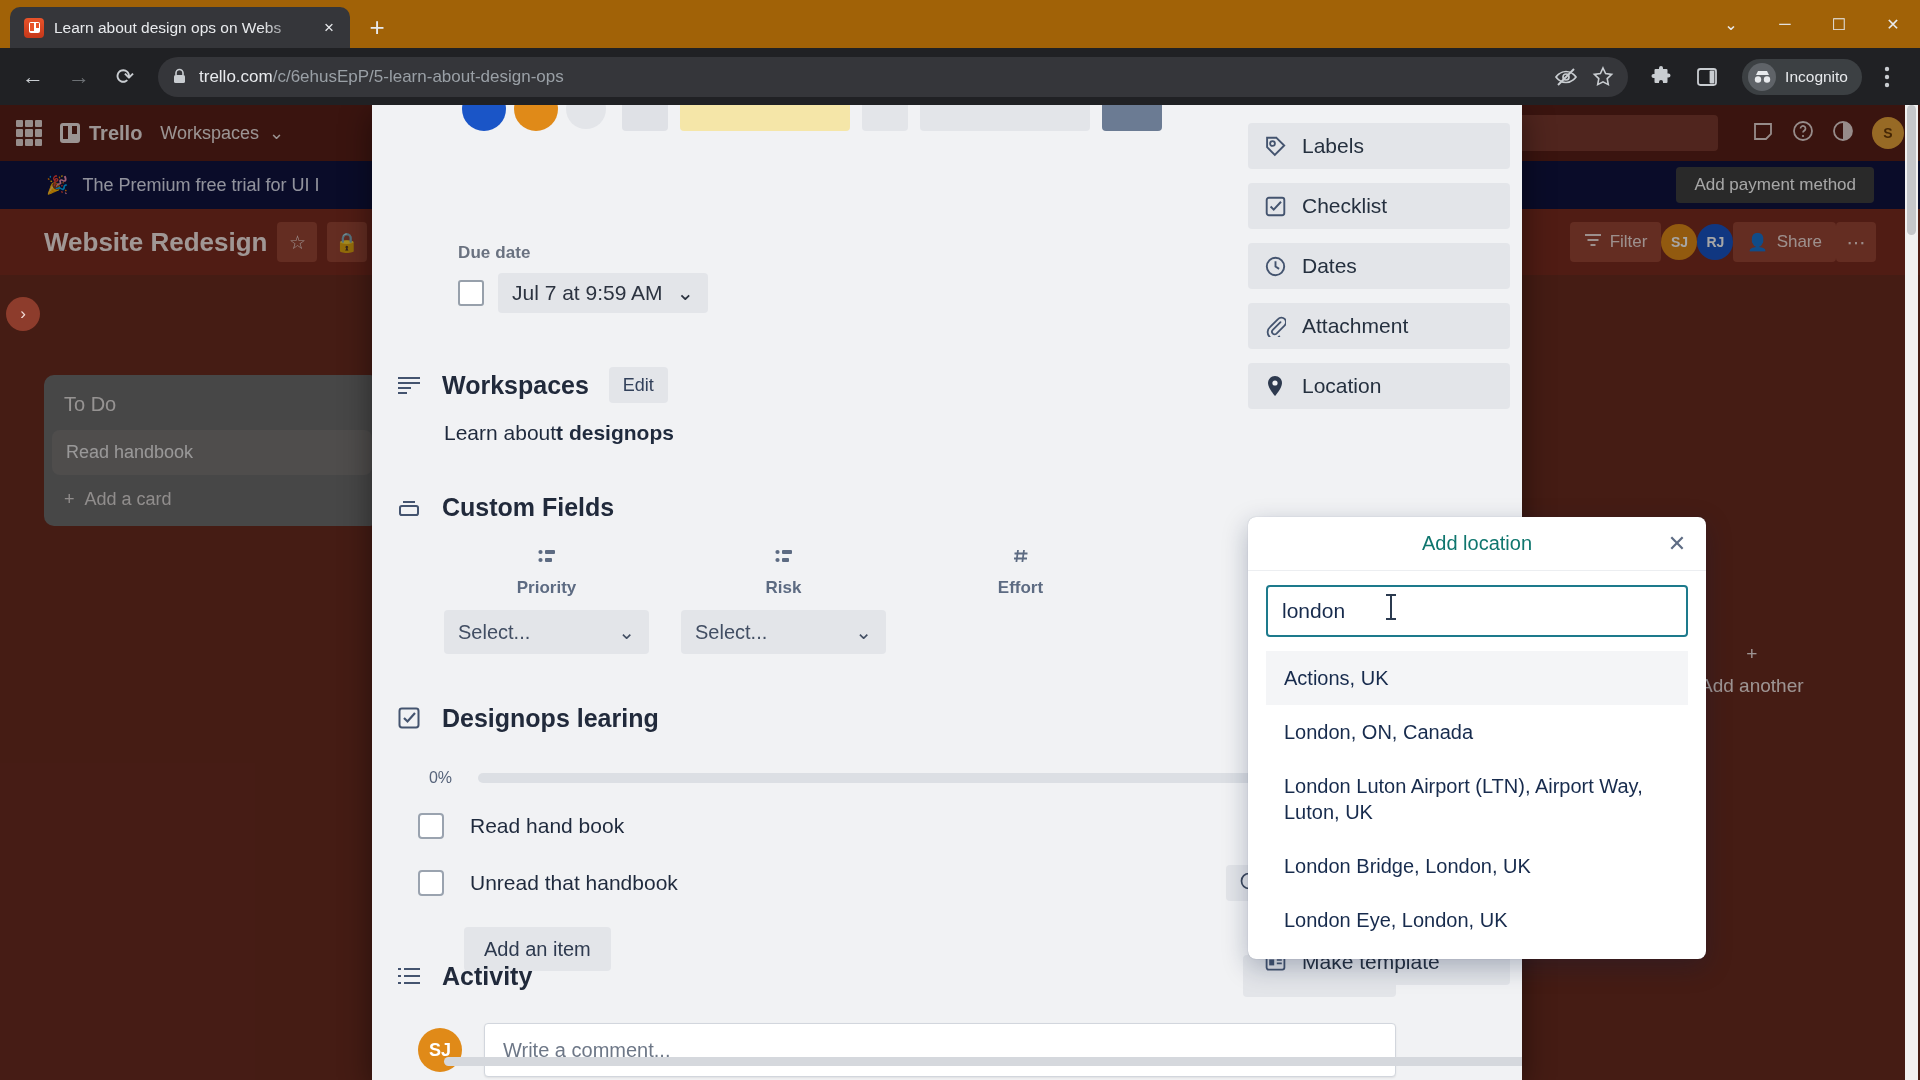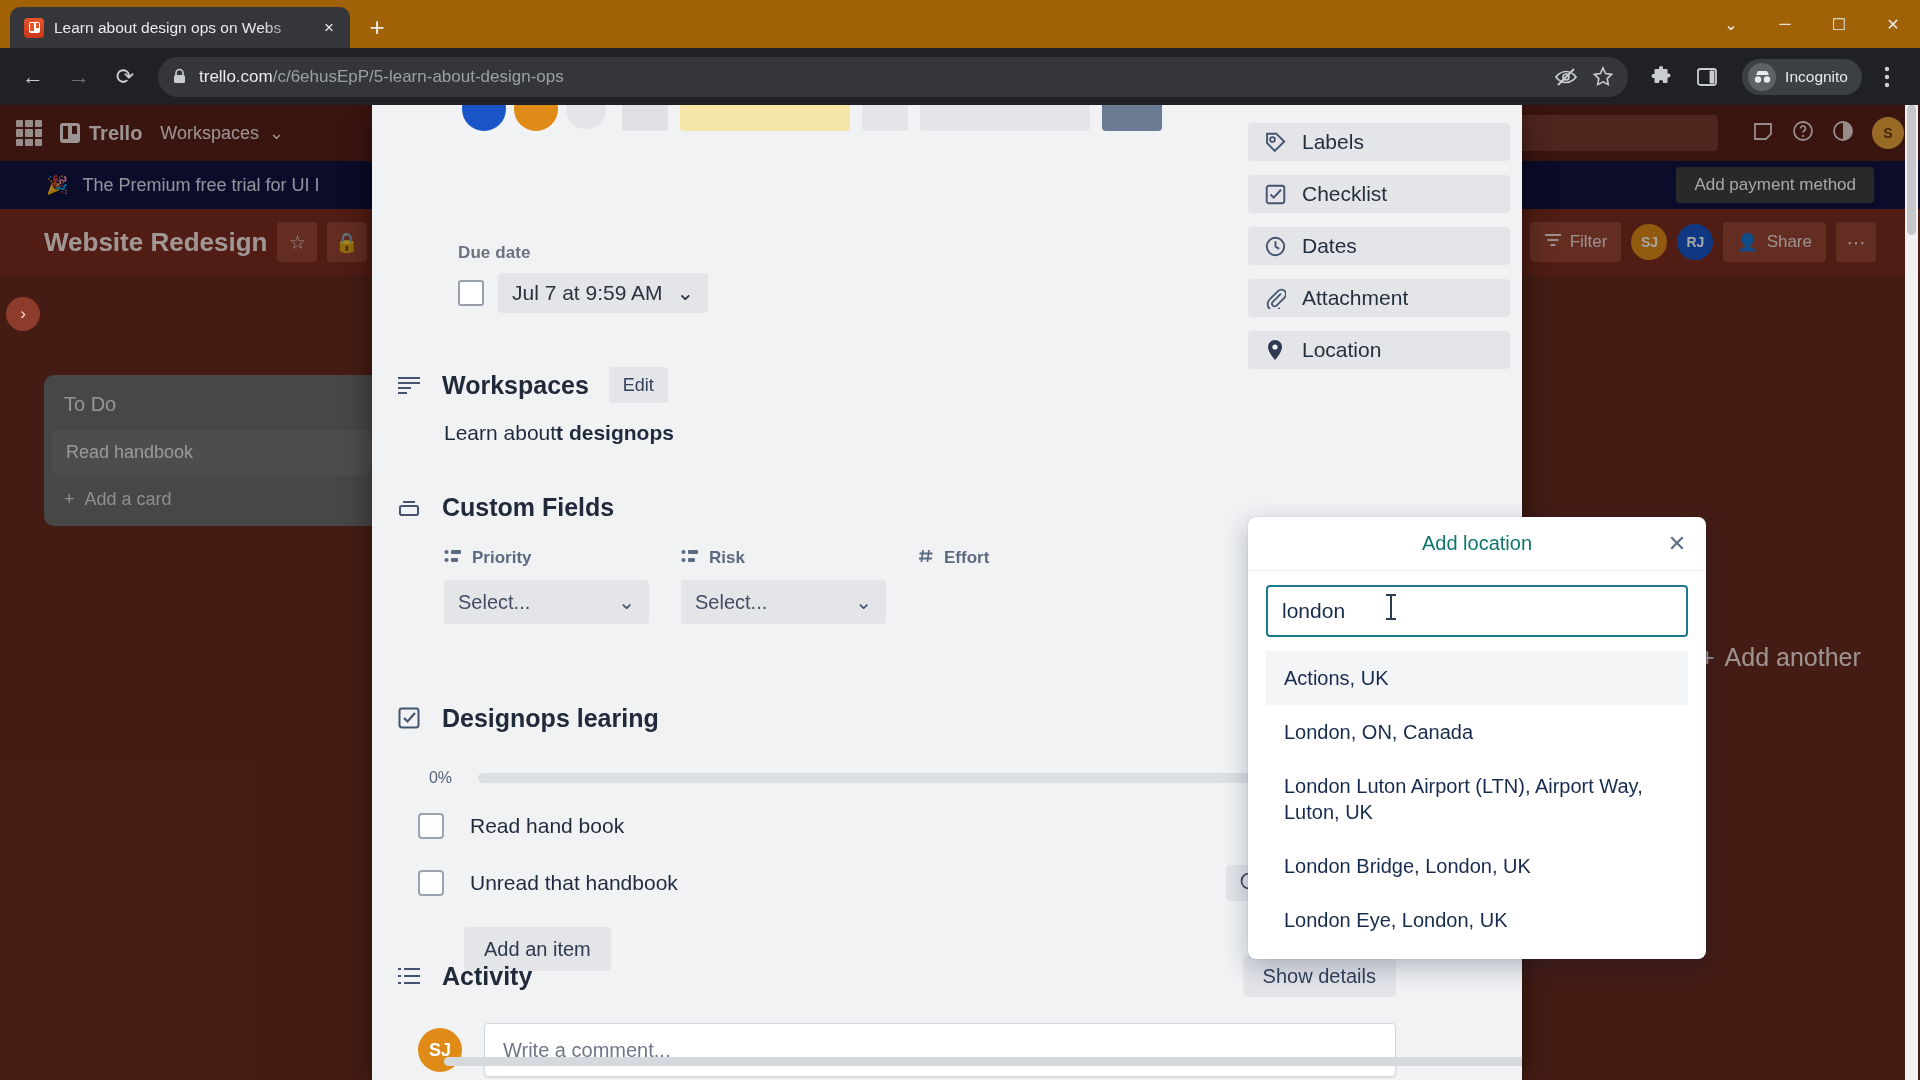--- a/index.html
+++ b/index.html
@@ -69,30 +69,30 @@
   .topicons{display:flex;align-items:center;gap:18px;margin-left:16px;color:#e8d8d5;}
   .topav{width:32px;height:32px;border-radius:50%;background:#e9a33a;color:#6b3d09;display:flex;align-items:center;justify-content:center;font-size:14px;font-weight:700;}
 
   .banner{height:48px;background:#101340;display:flex;align-items:center;gap:14px;padding:0 46px;color:#dfe1f0;font-size:18px;}
   .banner-btn{margin-left:auto;background:#404040;color:#fff;border-radius:4px;height:36px;display:flex;align-items:center;padding:0 18px;font-size:17px;}
   .collapse-chip{position:absolute;left:6px;top:192px;width:34px;height:34px;border-radius:50%;background:#8d3c2c;color:#f3dcd8;display:flex;align-items:center;justify-content:center;font-size:17px;z-index:3;}
 
   .boardhdr{height:66px;background:#7b2c1f;display:flex;align-items:center;gap:10px;padding:0 44px;}
   .boardhdr .title{color:#f6e8e5;font-size:26px;font-weight:700;}
   .sq-btn{width:40px;height:40px;border-radius:4px;background:#9a4535;display:flex;align-items:center;justify-content:center;color:#f0d9d4;font-size:19px;}
-  .hdr-right{margin-left:auto;display:flex;align-items:center;gap:10px;padding-left:38px;}
+  .hdr-right{margin-left:auto;display:flex;align-items:center;padding-left:38px;}
   .pill-btn{height:40px;border-radius:4px;background:#9a4535;color:#f2ded9;display:flex;align-items:center;gap:8px;padding:0 14px;font-size:17px;}
   .av-s{width:36px;height:36px;border-radius:50%;display:flex;align-items:center;justify-content:center;color:#fff;font-size:14px;font-weight:700;}
 
   .boardcanvas{position:absolute;left:0;top:170px;right:0;bottom:0;}
   .list{position:absolute;left:44px;top:100px;width:336px;background:#6e6e6e;border-radius:10px;padding:8px;}
   .list-title{color:#e6e2e1;font-size:20px;padding:10px 12px 14px;}
   .list-card{background:#7a7776;border-radius:8px;padding:12px 14px;color:#eceaea;font-size:18px;}
   .list-add{display:flex;align-items:center;gap:10px;color:#ded9d8;font-size:18px;padding:14px 12px 8px;}
-  .another-btn{position:absolute;left:1700px;top:368px;display:flex;align-items:center;gap:10px;color:#f2e4e1;font-size:25px;}
+  .another-btn{position:absolute;left:1700px;top:368px;display:flex;align-items:center;gap:10px;color:#f2e4e1;font-size:19px;flex-direction:column;}
   .list-dots{position:absolute;left:1660px;top:355px;color:#e9d7d3;font-size:22px;}
 
   
   .cardmodal{
     position:absolute;left:372px;top:0;width:1150px;height:975px;background:#f1f2f4;overflow:hidden;
     box-shadow:0 8px 30px rgba(0,0,0,.45);
   }
   .cm-inner{position:relative;width:100%;height:100%;}
   .avrow{position:absolute;left:90px;top:-18px;display:flex;gap:8px;align-items:center;}
   .avrow .a{width:44px;height:44px;border-radius:50%;}
@@ -107,21 +107,21 @@
 
   .seciconrow{display:flex;align-items:center;gap:20px;}
   .secicon{width:26px;height:26px;color:#44546f;flex:0 0 auto;display:flex;align-items:center;justify-content:center;}
   .sectitle{font-size:25px;font-weight:700;color:#212a3b;}
   .ghostbtn{background:#e3e5e9;border-radius:4px;height:36px;display:flex;align-items:center;padding:0 14px;color:#32405a;font-size:18px;}
   .desc-text{color:#1f2a3d;font-size:21px;margin-top:18px;margin-left:48px;}
   .desc-text b{font-weight:700;}
 
   .cf-grid{display:flex;gap:32px;margin-top:26px;margin-left:48px;}
   .cf-col{width:205px;}
-  .cf-head{display:flex;align-items:center;gap:10px;color:#5d6b82;font-size:17px;font-weight:700;}
+  .cf-head{display:flex;align-items:center;gap:10px;color:#5d6b82;font-size:17px;font-weight:700;flex-direction:column;}
   .cf-select{margin-top:12px;height:44px;background:#e3e5e9;border-radius:4px;display:flex;align-items:center;padding:0 14px;color:#424e63;font-size:20px;}
   .cf-select .cv{flex:1;}
 
   .progressrow{display:flex;align-items:center;gap:26px;margin-top:30px;margin-left:22px;}
   .pct{color:#56637a;font-size:16px;width:34px;text-align:right;}
   .track{flex:1;height:10px;border-radius:6px;background:#dcdfe4;}
 
   .chk-item{display:flex;align-items:center;gap:26px;margin-left:22px;margin-top:26px;}
   .chk-box{width:26px;height:26px;border:2px solid #9aa3af;border-radius:4px;background:#fff;flex:0 0 auto;}
   .chk-text{font-size:21px;color:#1f2a3d;flex:1;}
@@ -131,21 +131,21 @@
   .additem{margin-left:68px;margin-top:26px;background:#e3e5e9;border-radius:4px;height:44px;display:inline-flex;align-items:center;padding:0 20px;color:#2e3a4f;font-size:20px;}
 
   .commentrow{display:flex;align-items:center;gap:22px;margin-top:26px;margin-left:22px;}
   .sj{width:44px;height:44px;border-radius:50%;background:#e08a18;color:#fff;display:flex;align-items:center;justify-content:center;font-size:18px;font-weight:700;flex:0 0 auto;}
   .cinput{flex:1;height:54px;background:#fff;border:1px solid #d2d6dd;border-radius:4px;display:flex;align-items:center;padding:0 18px;color:#6d7787;font-size:20px;box-shadow:0 1px 2px rgba(0,0,0,.08);}
 
   .hscroll{position:absolute;left:72px;bottom:14px;width:1560px;height:9px;border-radius:6px;background:#d5d8dd;}
 
   
   .rail{position:absolute;left:1248px;top:0;width:262px;}
-  .railbtn{height:38px;background:#e3e5e9;border-radius:4px;display:flex;align-items:center;gap:16px;padding:12px 16px;margin-bottom:14px;color:#25303f;font-size:21px;}
+  .railbtn{height:46px;background:#e3e5e9;border-radius:4px;display:flex;align-items:center;gap:16px;padding:12px 16px;margin-bottom:14px;color:#25303f;font-size:21px;}
   .railbtn .ri{width:22px;display:flex;align-items:center;justify-content:center;color:#44546f;}
   .railhdr{color:#5d6b82;font-size:17px;font-weight:700;margin:12px 0 12px 2px;}
 
   
   .pop{
     position:absolute;left:1248px;top:412px;width:458px;background:#fff;border-radius:8px;
     box-shadow:0 8px 26px rgba(9,30,66,.28),0 0 1px rgba(9,30,66,.3);
   }
   .pop-hdr{height:54px;display:flex;align-items:center;justify-content:center;position:relative;border-bottom:1px solid #eceef1;}
   .pop-title{color:#0f766e;font-size:20px;}

